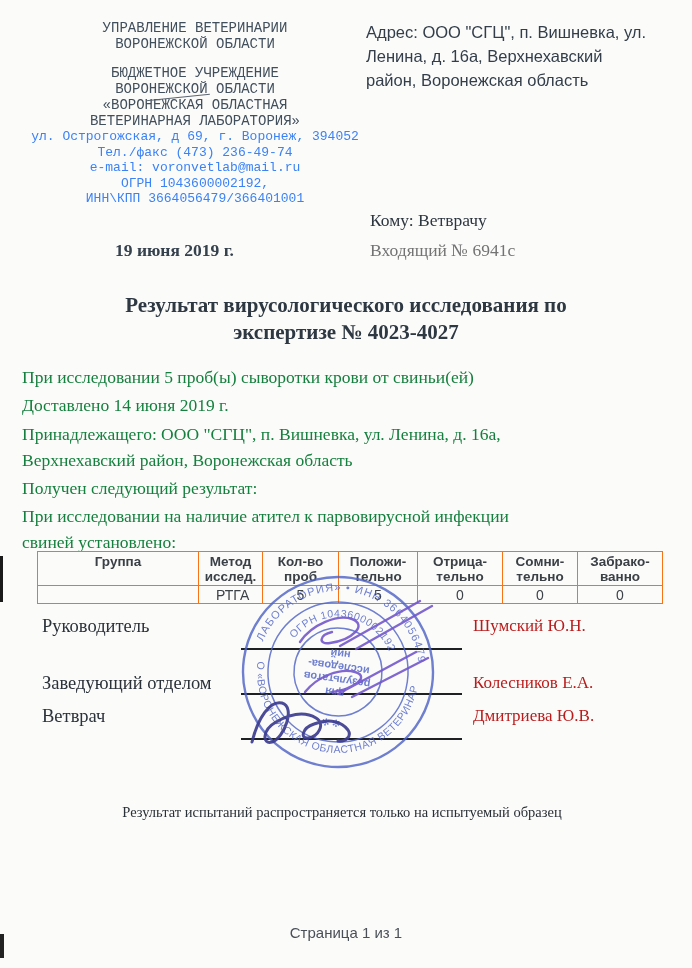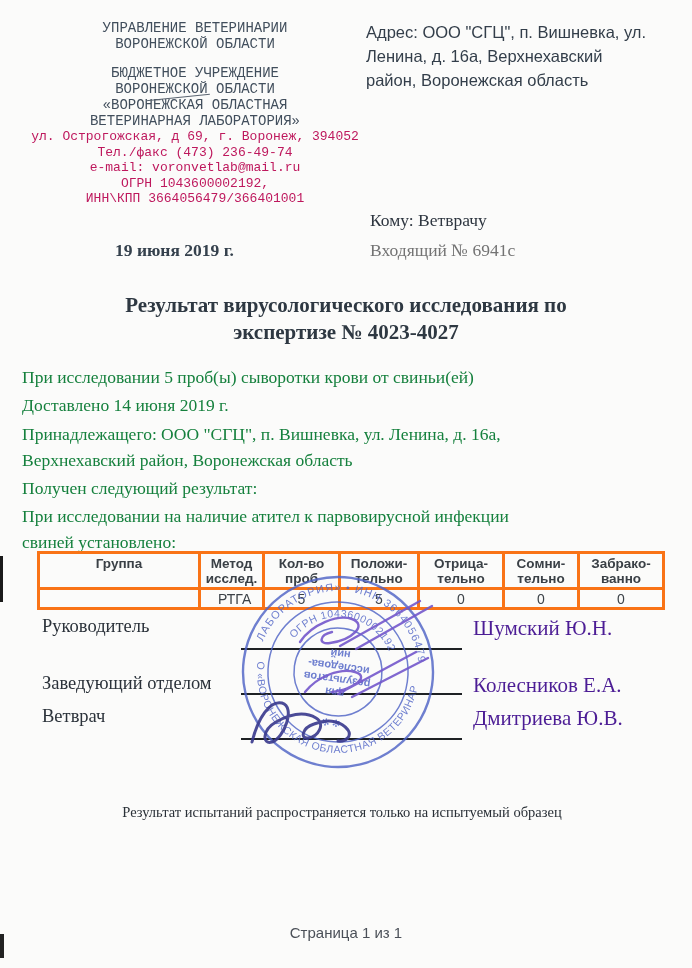--- a/index.html
+++ b/index.html
@@ -6,44 +6,44 @@
   .page{
     position:relative;width:692px;height:968px;margin:0 auto;
     background:#fbfbfa;overflow:hidden;
     font-family:"Liberation Serif", serif;color:#262d34;
   }
   .pre{white-space:pre-line;}
   
   .lh{position:absolute;left:30px;top:20px;width:330px;text-align:center;color:#414e5c;font-family:Liberation Mono, monospace;}
   .lh-dept{font-size:14px;line-height:16px;}
   .lh-inst{margin-top:13px;font-size:14px;line-height:16px;position:relative;}
-  .lh-contacts{font-size:13px;line-height:15.5px;color:#be185d;}
+  .lh-contacts{font-size:13px;line-height:15.5px;color:#3b82f6;}
   .strike{position:absolute;left:116px;top:77px;width:64px;border-top:1.5px solid #5a6470;transform:rotate(-6deg);}
   
   .addr{position:absolute;left:366px;top:20px;width:322px;
     font-family:"Liberation Sans", sans-serif;font-size:16.5px;line-height:24px;color:#333e4a;}
   .to-line{position:absolute;left:370px;top:210px;font-size:17.5px;color:#2e3640;}
   .incoming{position:absolute;left:370px;top:240px;font-size:17.5px;color:#737373;}
   .date{position:absolute;left:115px;top:240px;font-size:17.5px;font-weight:bold;color:#35414d;}
   
   .title{position:absolute;left:40px;top:292px;width:612px;text-align:center;
     font-size:21px;font-weight:bold;line-height:27px;color:#2e3842;}
   
   .para{position:absolute;left:22px;width:622px;font-size:17.5px;line-height:26px;color:#15803d;}
   #p1{top:364px;} #p2{top:392px;} #p3{top:421px;} #p4{top:475px;} #p5{top:503px;}
   
   .res-table{position:absolute;left:37px;top:551px;width:625px;border-collapse:collapse;
     font-family:"Liberation Sans", sans-serif;table-layout:fixed;}
-  .res-table th,.res-table td{border:3px solid #f97316;margin:12px;}
+  .res-table th,.res-table td{border:1px solid #f97316;margin:12px;}
   .res-table th{font-size:13.5px;line-height:15px;font-weight:bold;color:#3a4046;
     text-align:center;vertical-align:top;padding:2px 1px 1px;white-space:pre-line;}
   .res-table td{font-size:14px;color:#3c4248;text-align:center;height:17px;padding:0 17px;}
   
   .sig-role{position:absolute;left:42px;font-size:18.5px;color:#2b323a;}
-  .sig-name{position:absolute;left:473px;font-size:21px;color:#4c1d95;}
+  .sig-name{position:absolute;left:473px;font-size:17px;color:#b91c1c;}
   #role1,#name1{top:616px;} #role2,#name2{top:661px;margin-top:12px;} #role3,#name3{top:706px;}
   .sig-line{position:absolute;left:241px;width:221px;height:0;border-top:2px solid #1e2124;}
   #line1{top:648px;} #line2{top:693px;} #line3{top:738px;}
   
   .footnote{position:absolute;left:0;top:804px;width:684px;text-align:center;
     font-size:14.5px;color:#2a3037;}
   .page-num{position:absolute;left:0;top:924px;width:692px;text-align:center;
     font-family:"Liberation Sans", sans-serif;font-size:15px;color:#4b5058;}
   
   .stamp-svg{position:absolute;left:226px;top:566px;}

